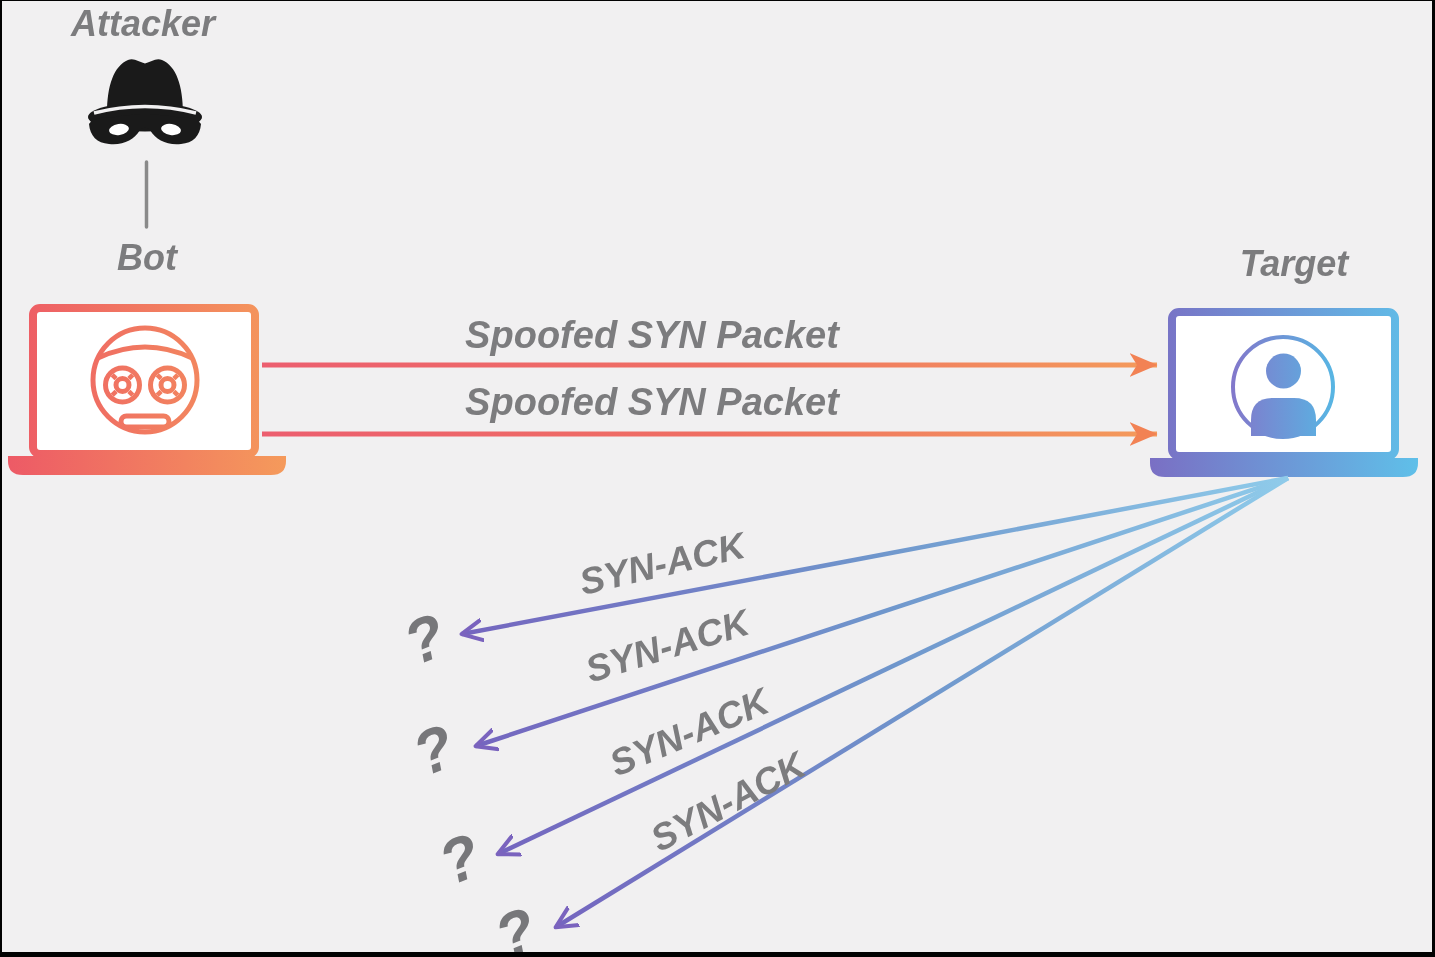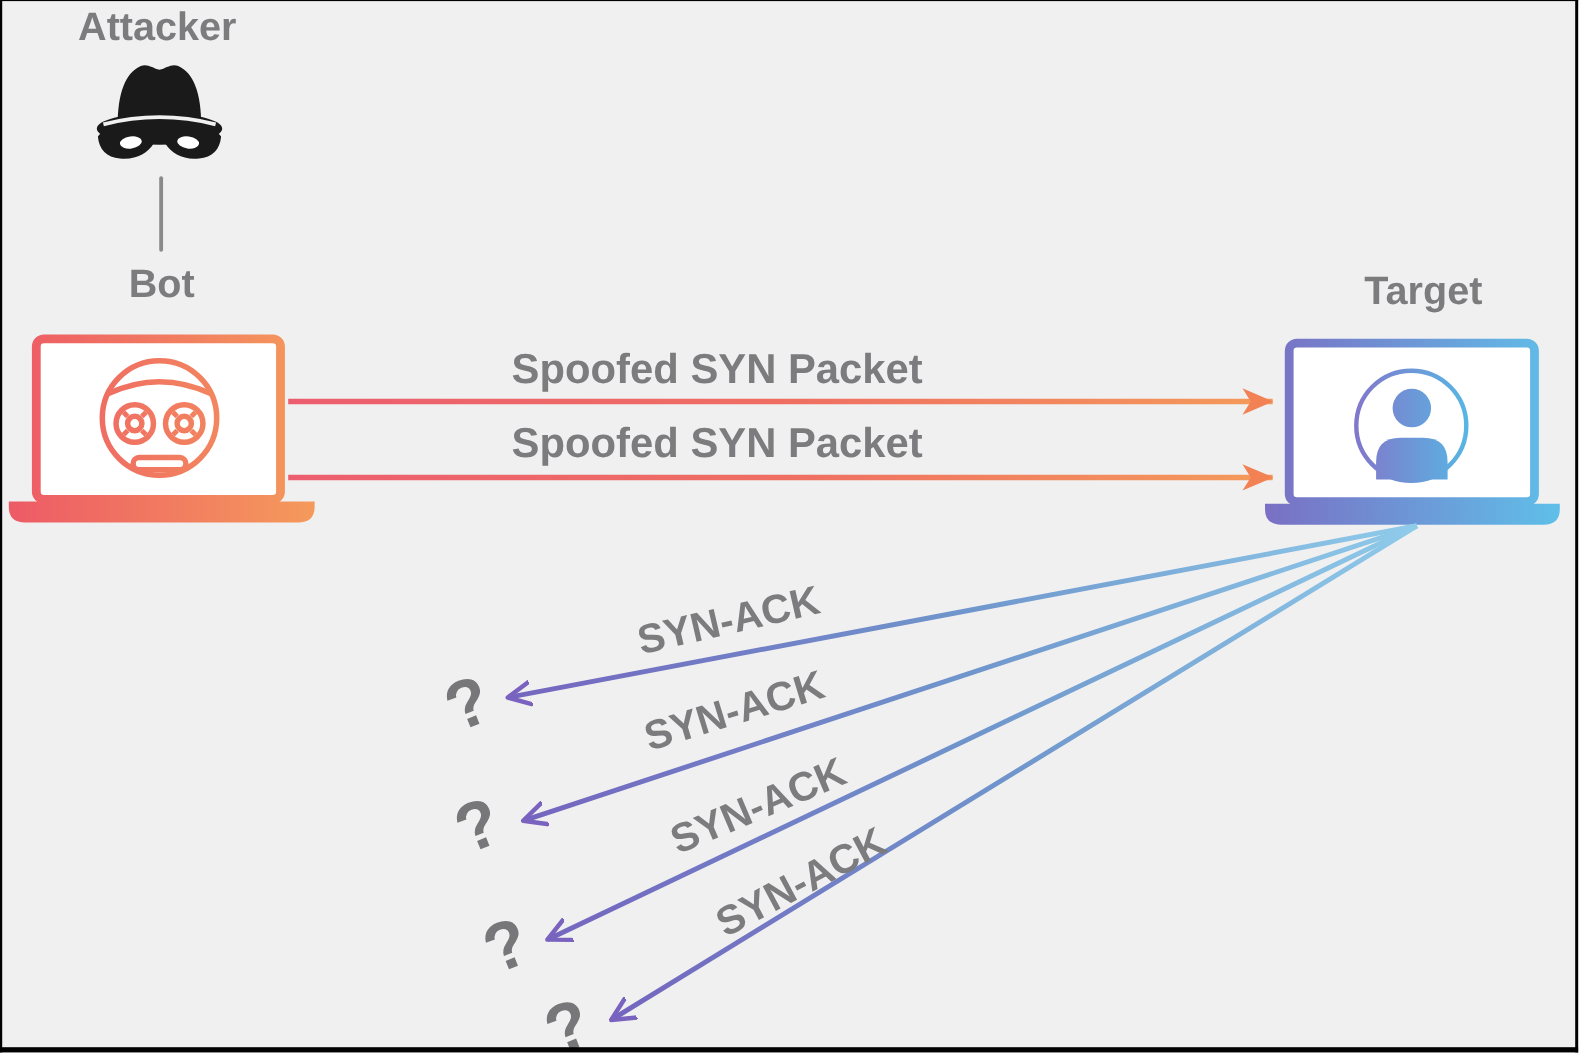--- a/index.html
+++ b/index.html
@@ -1,20 +1,21 @@
 <!DOCTYPE html>
 <html><head>
 <meta charset="utf-8">
 <style>
   html,body{margin:0;padding:0;background:#e8e8e8;}
   .frame{
     position:relative;
     width:1435px;height:957px;
     background:#F1F0F1;
     overflow:hidden;
+    font-style:italic;
   }
   svg{position:absolute;left:0;top:0;display:block;}
   .lbl{
     font-family:"Liberation Sans","DejaVu Sans",sans-serif;
     font-weight:700;
     fill:#7C7C7E;
     text-anchor:middle;
   }
   .lbl-node{font-size:36px;}
   .lbl-pkt{font-size:38px;}

